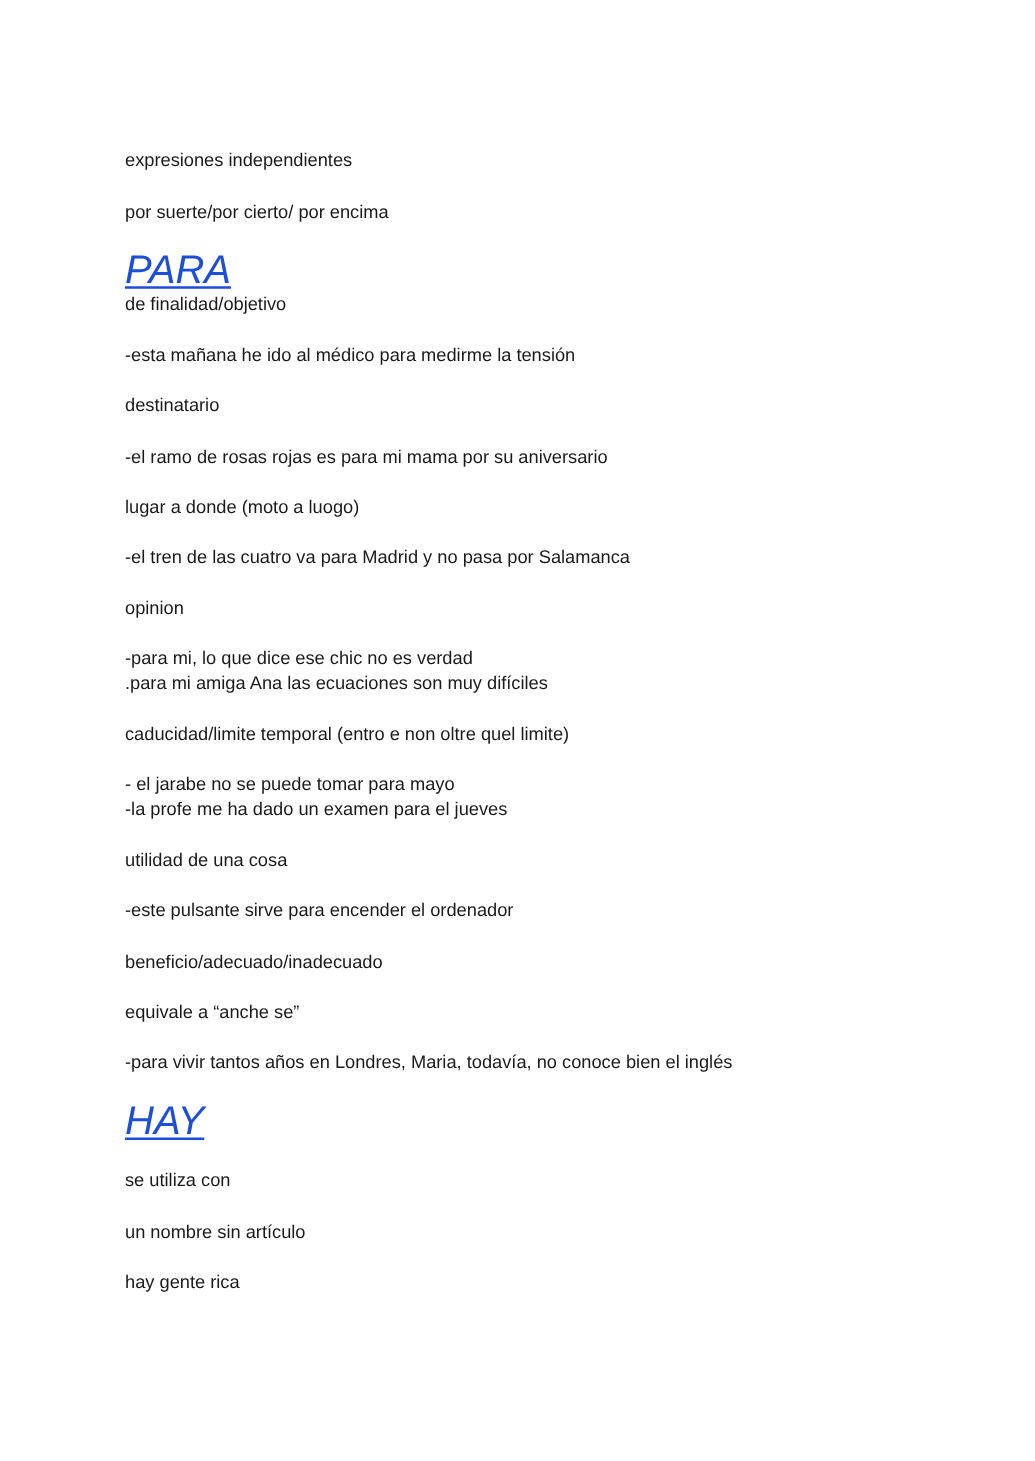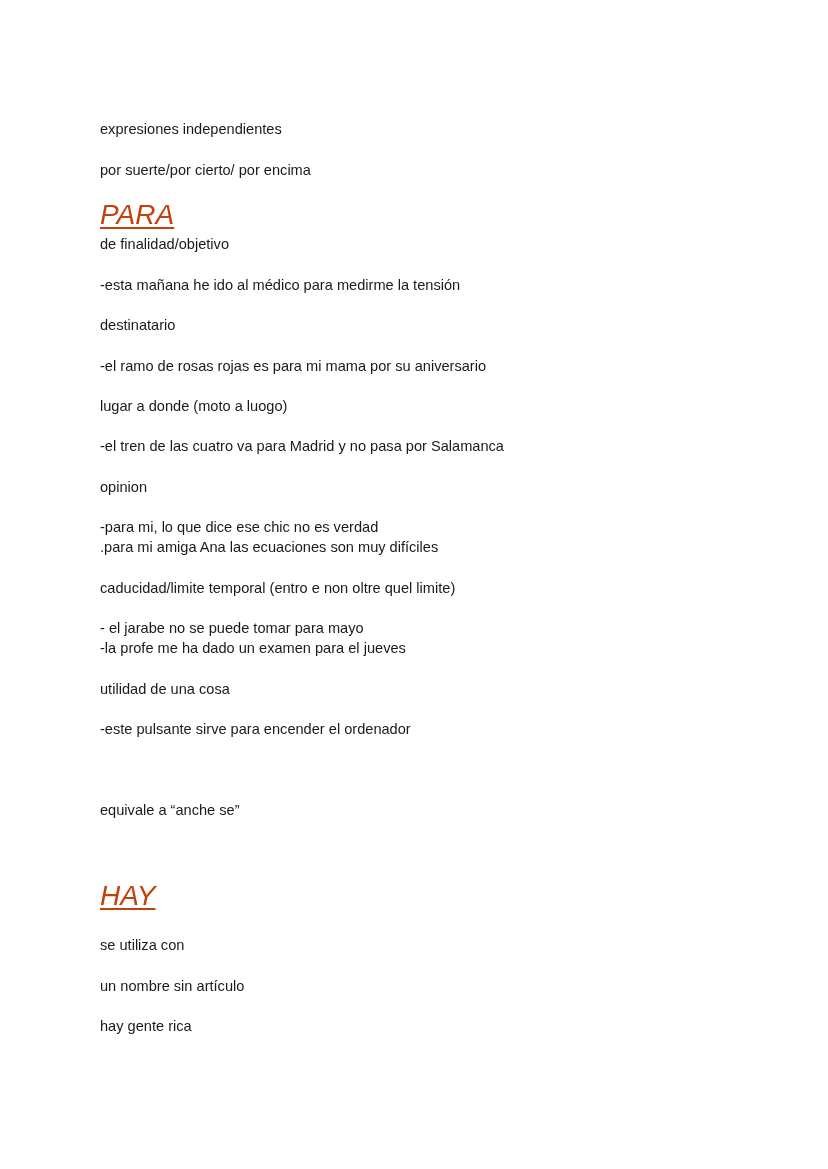--- a/index.html
+++ b/index.html
@@ -12,25 +12,25 @@
     }
     .line {
       position: absolute; left: 100px;
       font-size: 14.6px; line-height: 20px;
       white-space: nowrap;
     }
     .heading {
       position: absolute; left: 100px;
       font-family: "Liberation Sans", sans-serif;
       font-style: italic;
-      font-size: 28px; line-height: 30px;
+      font-size: 32px; line-height: 30px;
       text-decoration: underline;
       text-decoration-thickness: 2px;
       text-underline-offset: 3px;
-      color: #c2410c;
+      color: #1d4ed8;
       white-space: nowrap;
     }
   </style>
 </head>
 <body>
 
 <div class="page">
 
   <div class="line" style="top:119px;">expresiones independientes</div>
   <div class="line" style="top:160px;">por suerte/por cierto/ por encima</div>
@@ -44,21 +44,23 @@
   <div class="line" style="top:396px;">lugar a donde (moto a luogo)</div>
   <div class="line" style="top:436px;">-el tren de las cuatro va para Madrid y no pasa por Salamanca</div>
   <div class="line" style="top:477px;">opinion</div>
   <div class="line" style="top:517px;">-para mi, lo que dice ese chic no es verdad</div>
   <div class="line" style="top:537px;">.para mi amiga Ana las ecuaciones son muy difíciles</div>
   <div class="line" style="top:578px;">caducidad/limite temporal (entro e non oltre quel limite)</div>
   <div class="line" style="top:618px;">- el jarabe no se puede tomar para mayo</div>
   <div class="line" style="top:638px;">-la profe me ha dado un examen para el jueves</div>
   <div class="line" style="top:679px;">utilidad de una cosa</div>
   <div class="line" style="top:719px;">-este pulsante sirve para encender el ordenador</div>
+  <div class="line" style="top:760px;">beneficio/adecuado/inadecuado</div>
   <div class="line" style="top:800px;">equivale a “anche se”</div>
+  <div class="line" style="top:840px;">-para vivir tantos años en Londres, Maria, todavía, no conoce bien el inglés</div>
 
   <div class="heading" style="top:881px;">HAY</div>
 
   <div class="line" style="top:935px;">se utiliza con</div>
   <div class="line" style="top:976px;">un nombre sin artículo</div>
   <div class="line" style="top:1016px;">hay gente rica</div>
 
 </div>
 
 </body></html>

